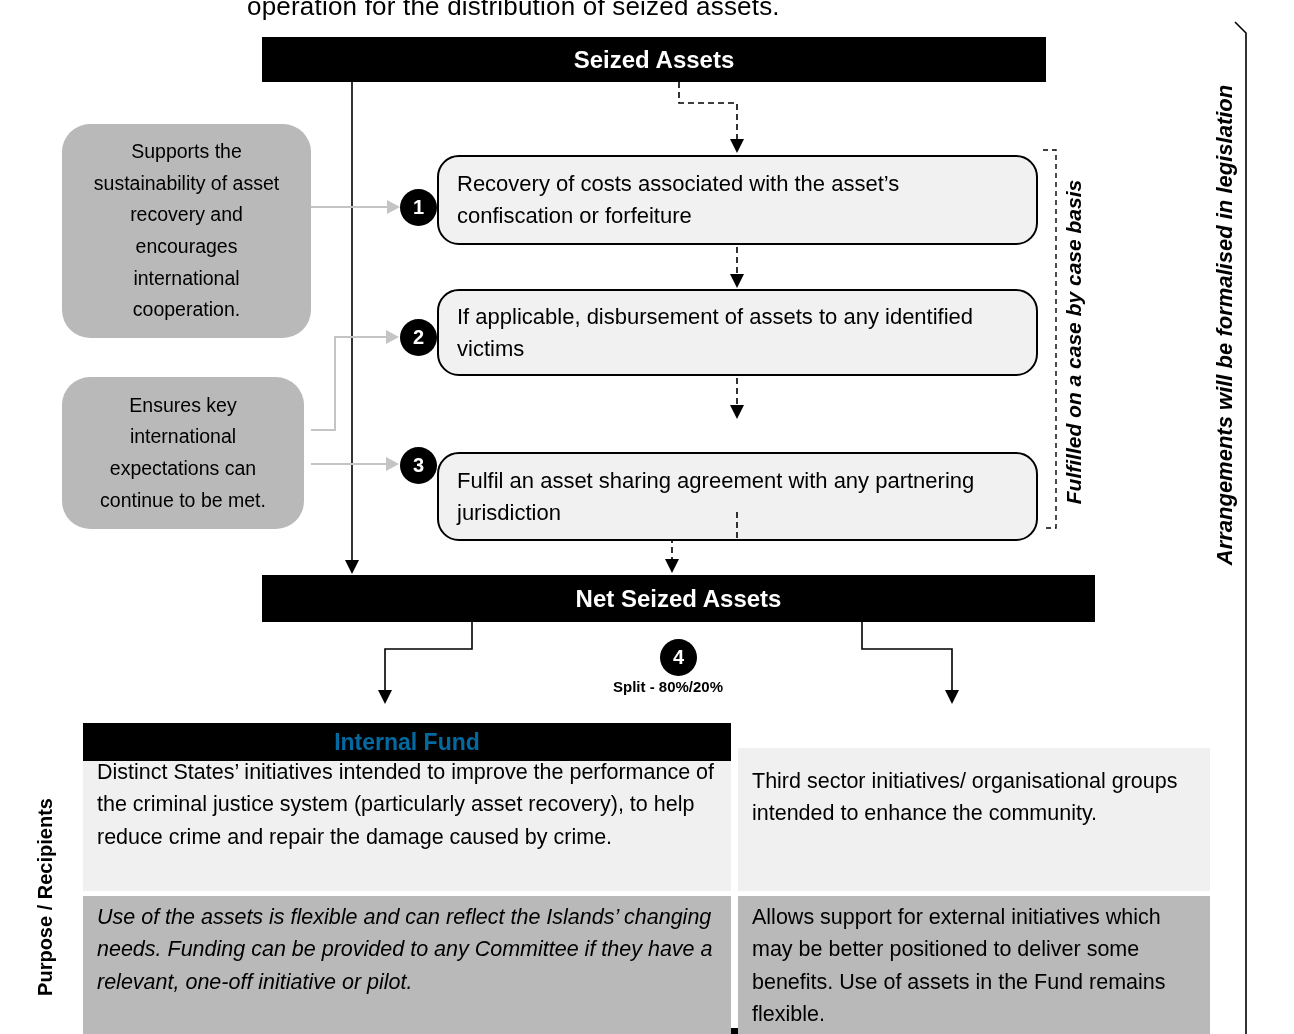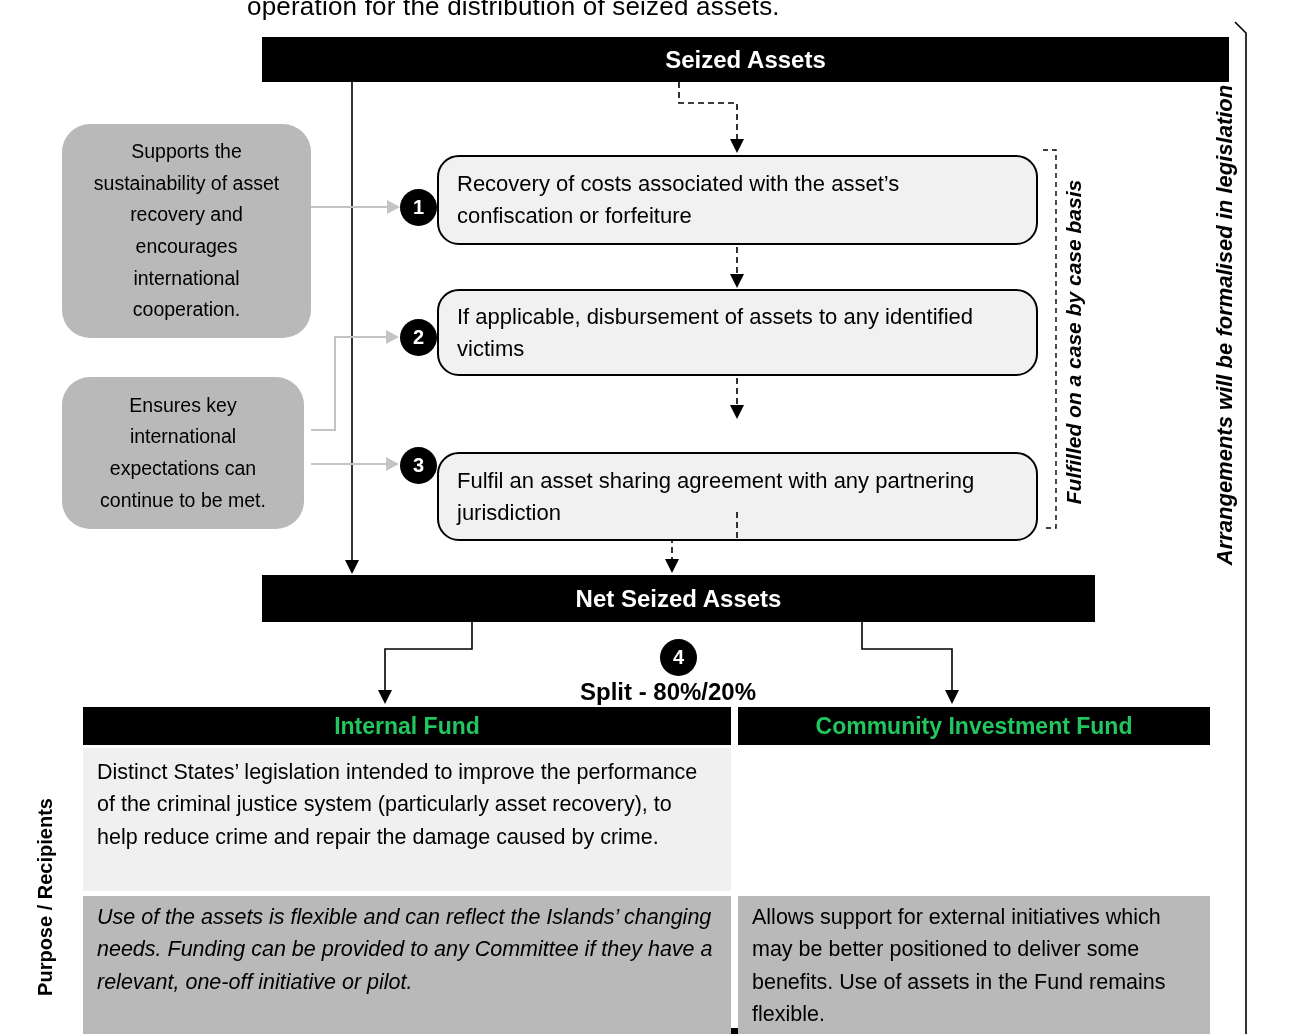--- a/index.html
+++ b/index.html
@@ -8,21 +8,21 @@
     font-family:"Liberation Sans",sans-serif;color:#000;
   }
   .abs{position:absolute;}
   
   .intro{left:247px;top:-9px;font-size:26px;letter-spacing:.2px;white-space:nowrap;}
   
   .banner{
     background:#000;color:#fff;font-weight:bold;font-size:24px;
     display:flex;align-items:center;justify-content:center;z-index:3;
   }
-  .banner-seized{left:262px;top:37px;width:967px;height:45px;}
+  .banner-seized{left:262px;top:37px;width:784px;height:45px;}
   .banner-net{left:262px;top:575px;width:833px;height:47px;}
   
   .note{
     background:#b9b9b9;border-radius:28px;display:flex;align-items:center;justify-content:center;
     text-align:center;font-size:19.5px;line-height:1.62;padding:0 18px;box-sizing:border-box;z-index:2;
   }
   .note1{left:62px;top:124px;width:249px;height:214px;}
   .note2{left:62px;top:377px;width:242px;height:152px;}
   
   .step{
@@ -41,25 +41,25 @@
   .c1{left:400px;top:189px;}
   .c2{left:400px;top:319px;}
   .c3{left:400px;top:447px;}
   .c4{left:660px;top:639px;}
   
   .vtext{transform:rotate(-90deg);text-align:center;white-space:nowrap;}
   .case-note{left:877px;top:327px;width:400px;height:30px;font-size:21px;font-weight:bold;font-style:italic;}
   .legis-note{left:937px;top:310px;width:580px;height:30px;font-size:22px;font-weight:bold;font-style:italic;}
   .purpose-note{left:-88px;top:884px;width:270px;height:26px;font-size:20px;font-weight:bold;}
   
-  .split-label{left:548px;top:678px;width:240px;text-align:center;font-weight:bold;font-size:24px;}
+  .split-label{left:548px;top:678px;width:240px;text-align:center;font-weight:bold;font-size:15px;}
   
   .fund-header{
-    background:#000;color:#22c55e;font-weight:bold;font-size:23px;height:38px;
-    display:flex;align-items:center;justify-content:center;z-index:3;
+    background:#000;color:#0369a1;font-weight:bold;font-size:23px;height:38px;
+    display:flex;align-items:center;justify-content:center;z-index:3;margin-top:16px;
   }
   .fh-left{left:83px;top:707px;width:648px;}
   .fh-right{left:738px;top:707px;width:472px;}
   .cell{font-size:21.5px;line-height:1.5;box-sizing:border-box;z-index:2;}
   .cell-light{background:#f0f0f0;}
   .cell-dark{background:#b9b9b9;}
   .r1l{left:83px;top:748px;width:648px;height:143px;padding:8px 14px 0;}
   .r1r{left:738px;top:748px;width:472px;height:143px;padding:17px 14px 0;}
   .r2l{left:83px;top:896px;width:648px;height:178px;padding:5px 14px 0;font-style:italic;}
   .r2r{left:738px;top:896px;width:472px;height:155px;padding:5px 14px 12px;}
@@ -89,23 +89,23 @@
 
   <div class="abs vtext case-note">Fulfilled on a case by case basis</div>
   <div class="abs vtext legis-note">Arrangements will be formalised in legislation</div>
 
   <div class="abs banner banner-net">Net Seized Assets</div>
 
   <div class="abs ncircle c4">4</div>
   <div class="abs split-label">Split - 80%/20%</div>
 
   <div class="abs fund-header fh-left">Internal Fund</div>
-  <div class="abs fund-header fh-right">Community Investment Fund</div>
 
-  <div class="abs cell cell-light r1l">Distinct States’ legislation intended to improve the performance of the criminal justice system (particularly asset recovery), to help reduce crime and repair the damage caused by crime.</div>
+  <div class="abs cell cell-light r1l">Distinct States’ initiatives intended to improve the performance of the criminal justice system (particularly asset recovery), to help reduce crime and repair the damage caused by crime.</div>
+  <div class="abs cell cell-light r1r">Third sector initiatives/ organisational groups intended to enhance the community.</div>
   <div class="abs cell cell-dark r2l">Use of the assets is flexible and can reflect the Islands’ changing needs. Funding can be provided to any Committee if they have a relevant, one-off initiative or pilot.</div>
   <div class="abs cell cell-dark r2r">Allows support for external initiatives which may be better positioned to deliver some benefits. Use of assets in the Fund remains flexible.</div>
 
   <div class="abs vtext purpose-note">Purpose / Recipients</div>
 
   <div class="abs bottom-bar"></div>
 
   <svg id="arrows" class="abs" width="1294" height="1034" viewBox="0 0 1294 1034">
 
     <line x1="352" y1="82" x2="352" y2="564" stroke="#000" stroke-width="1.6"></line>

